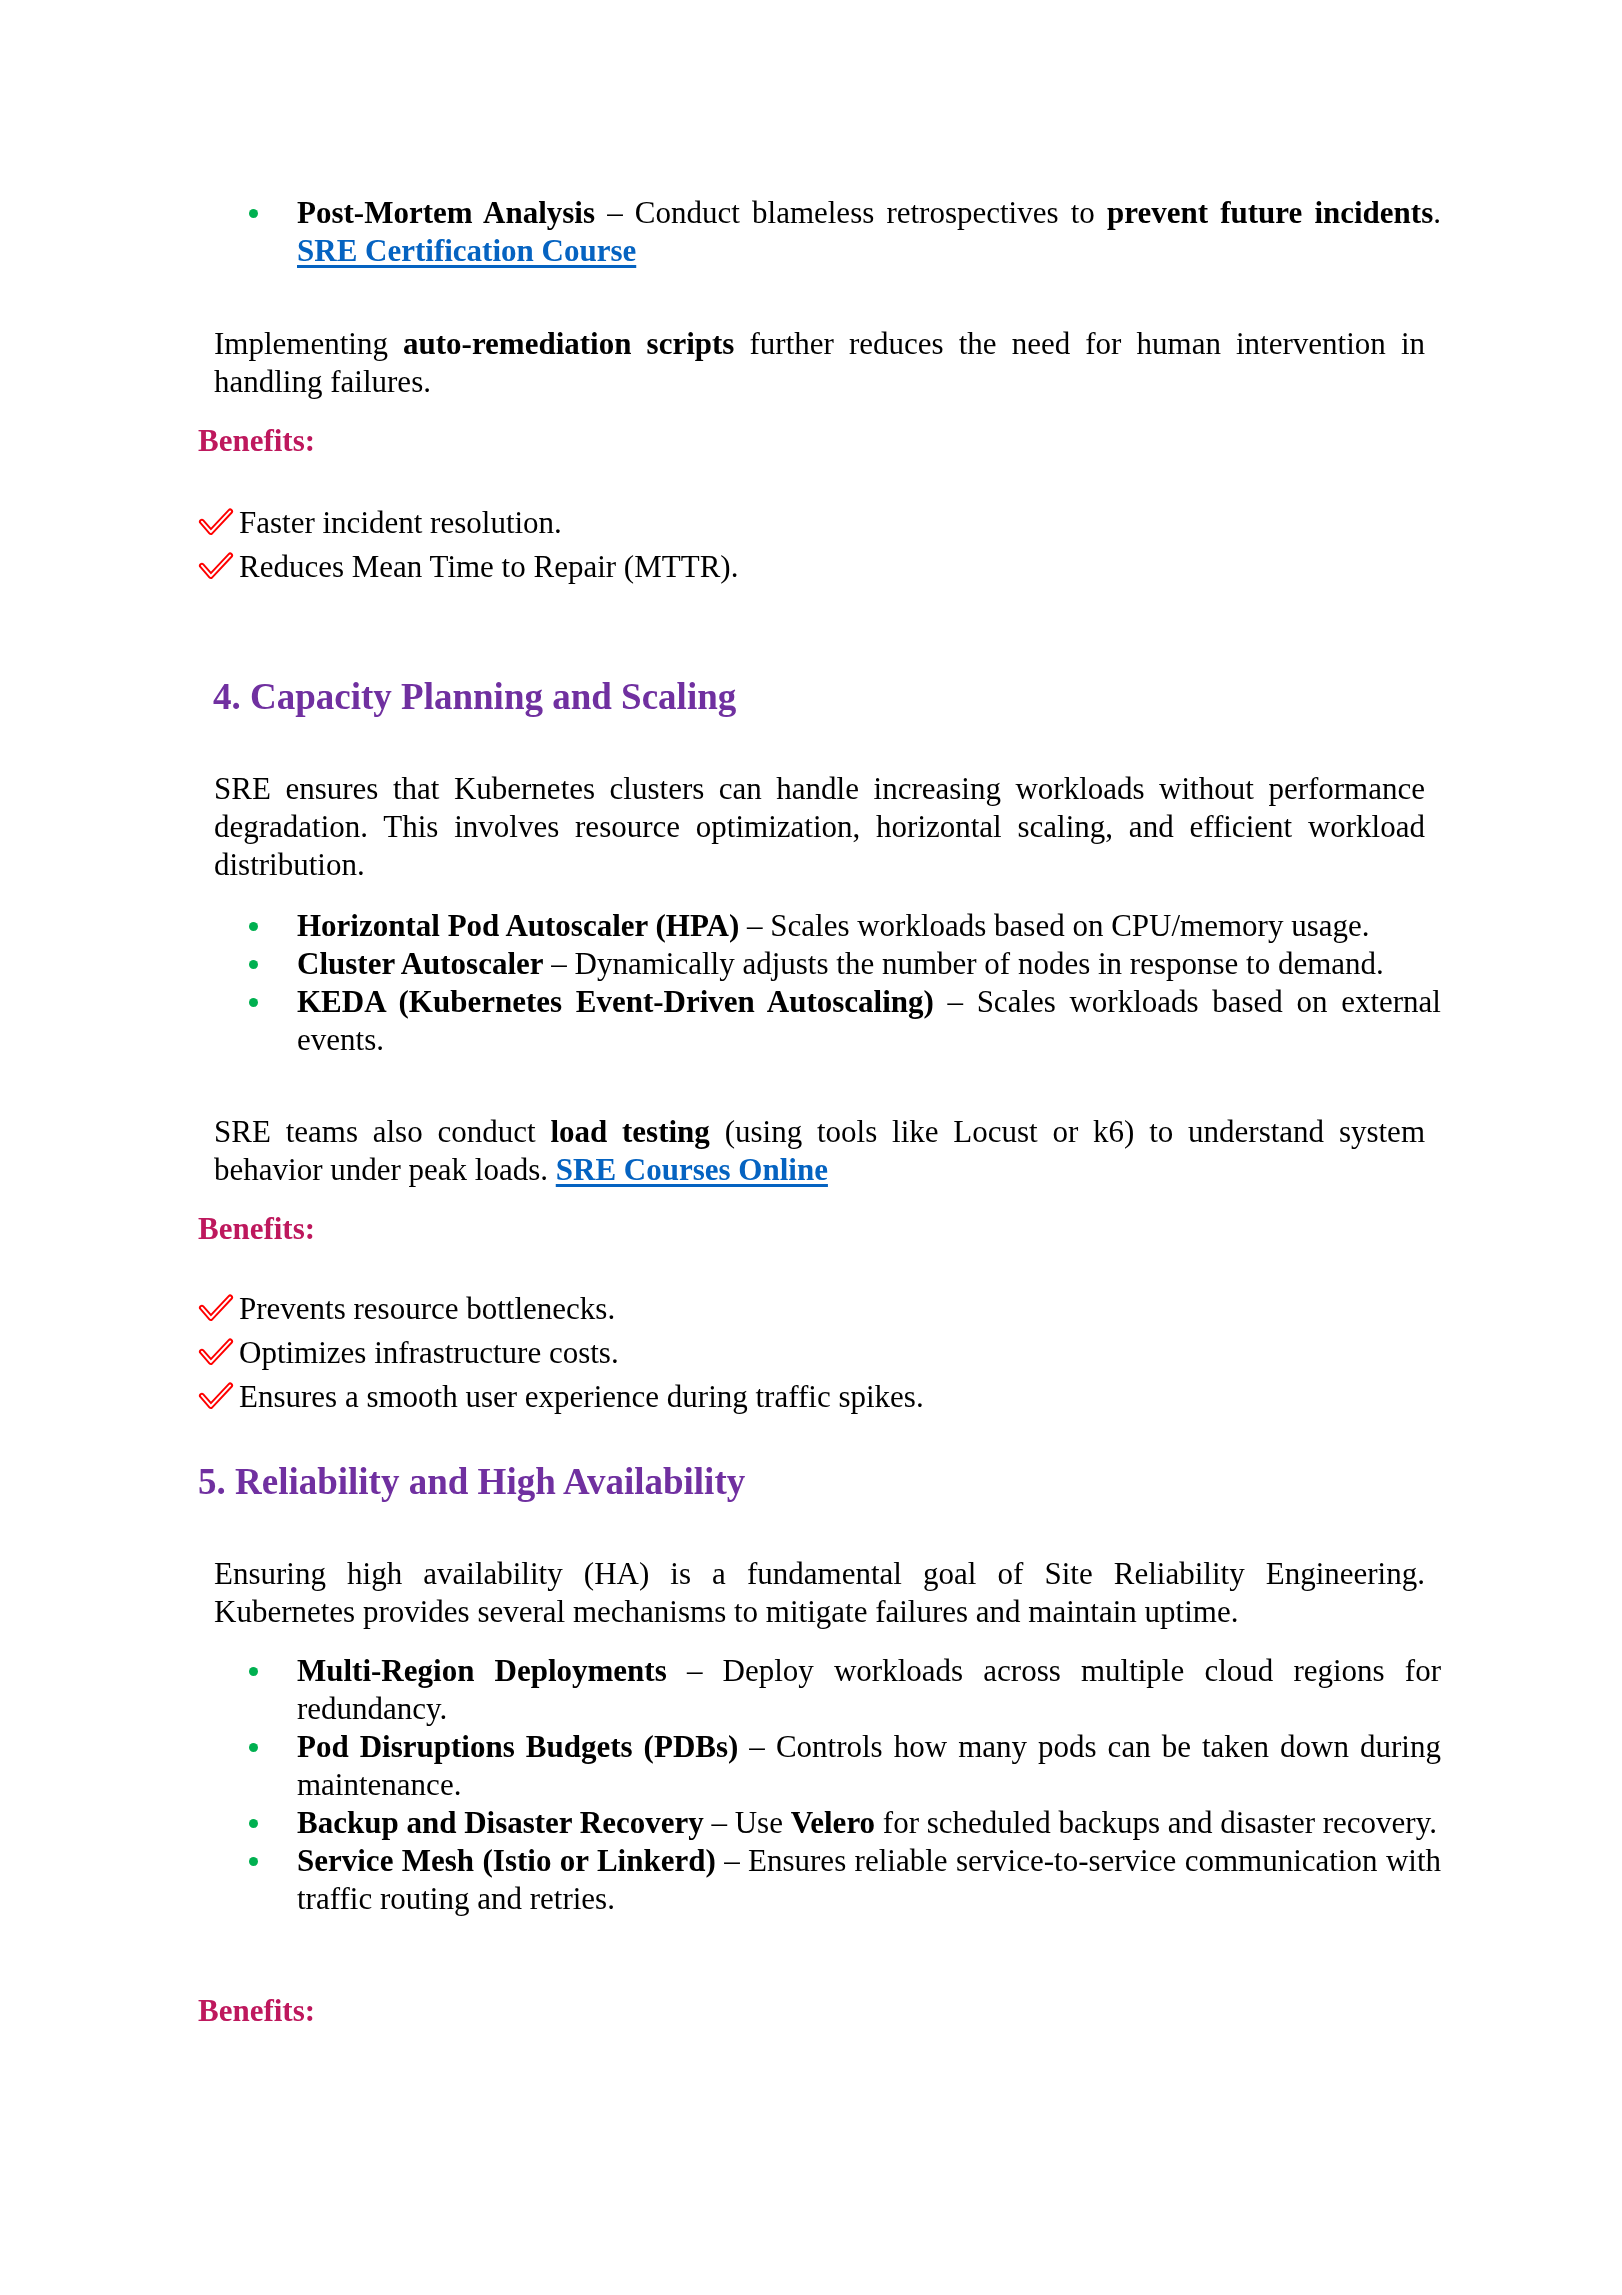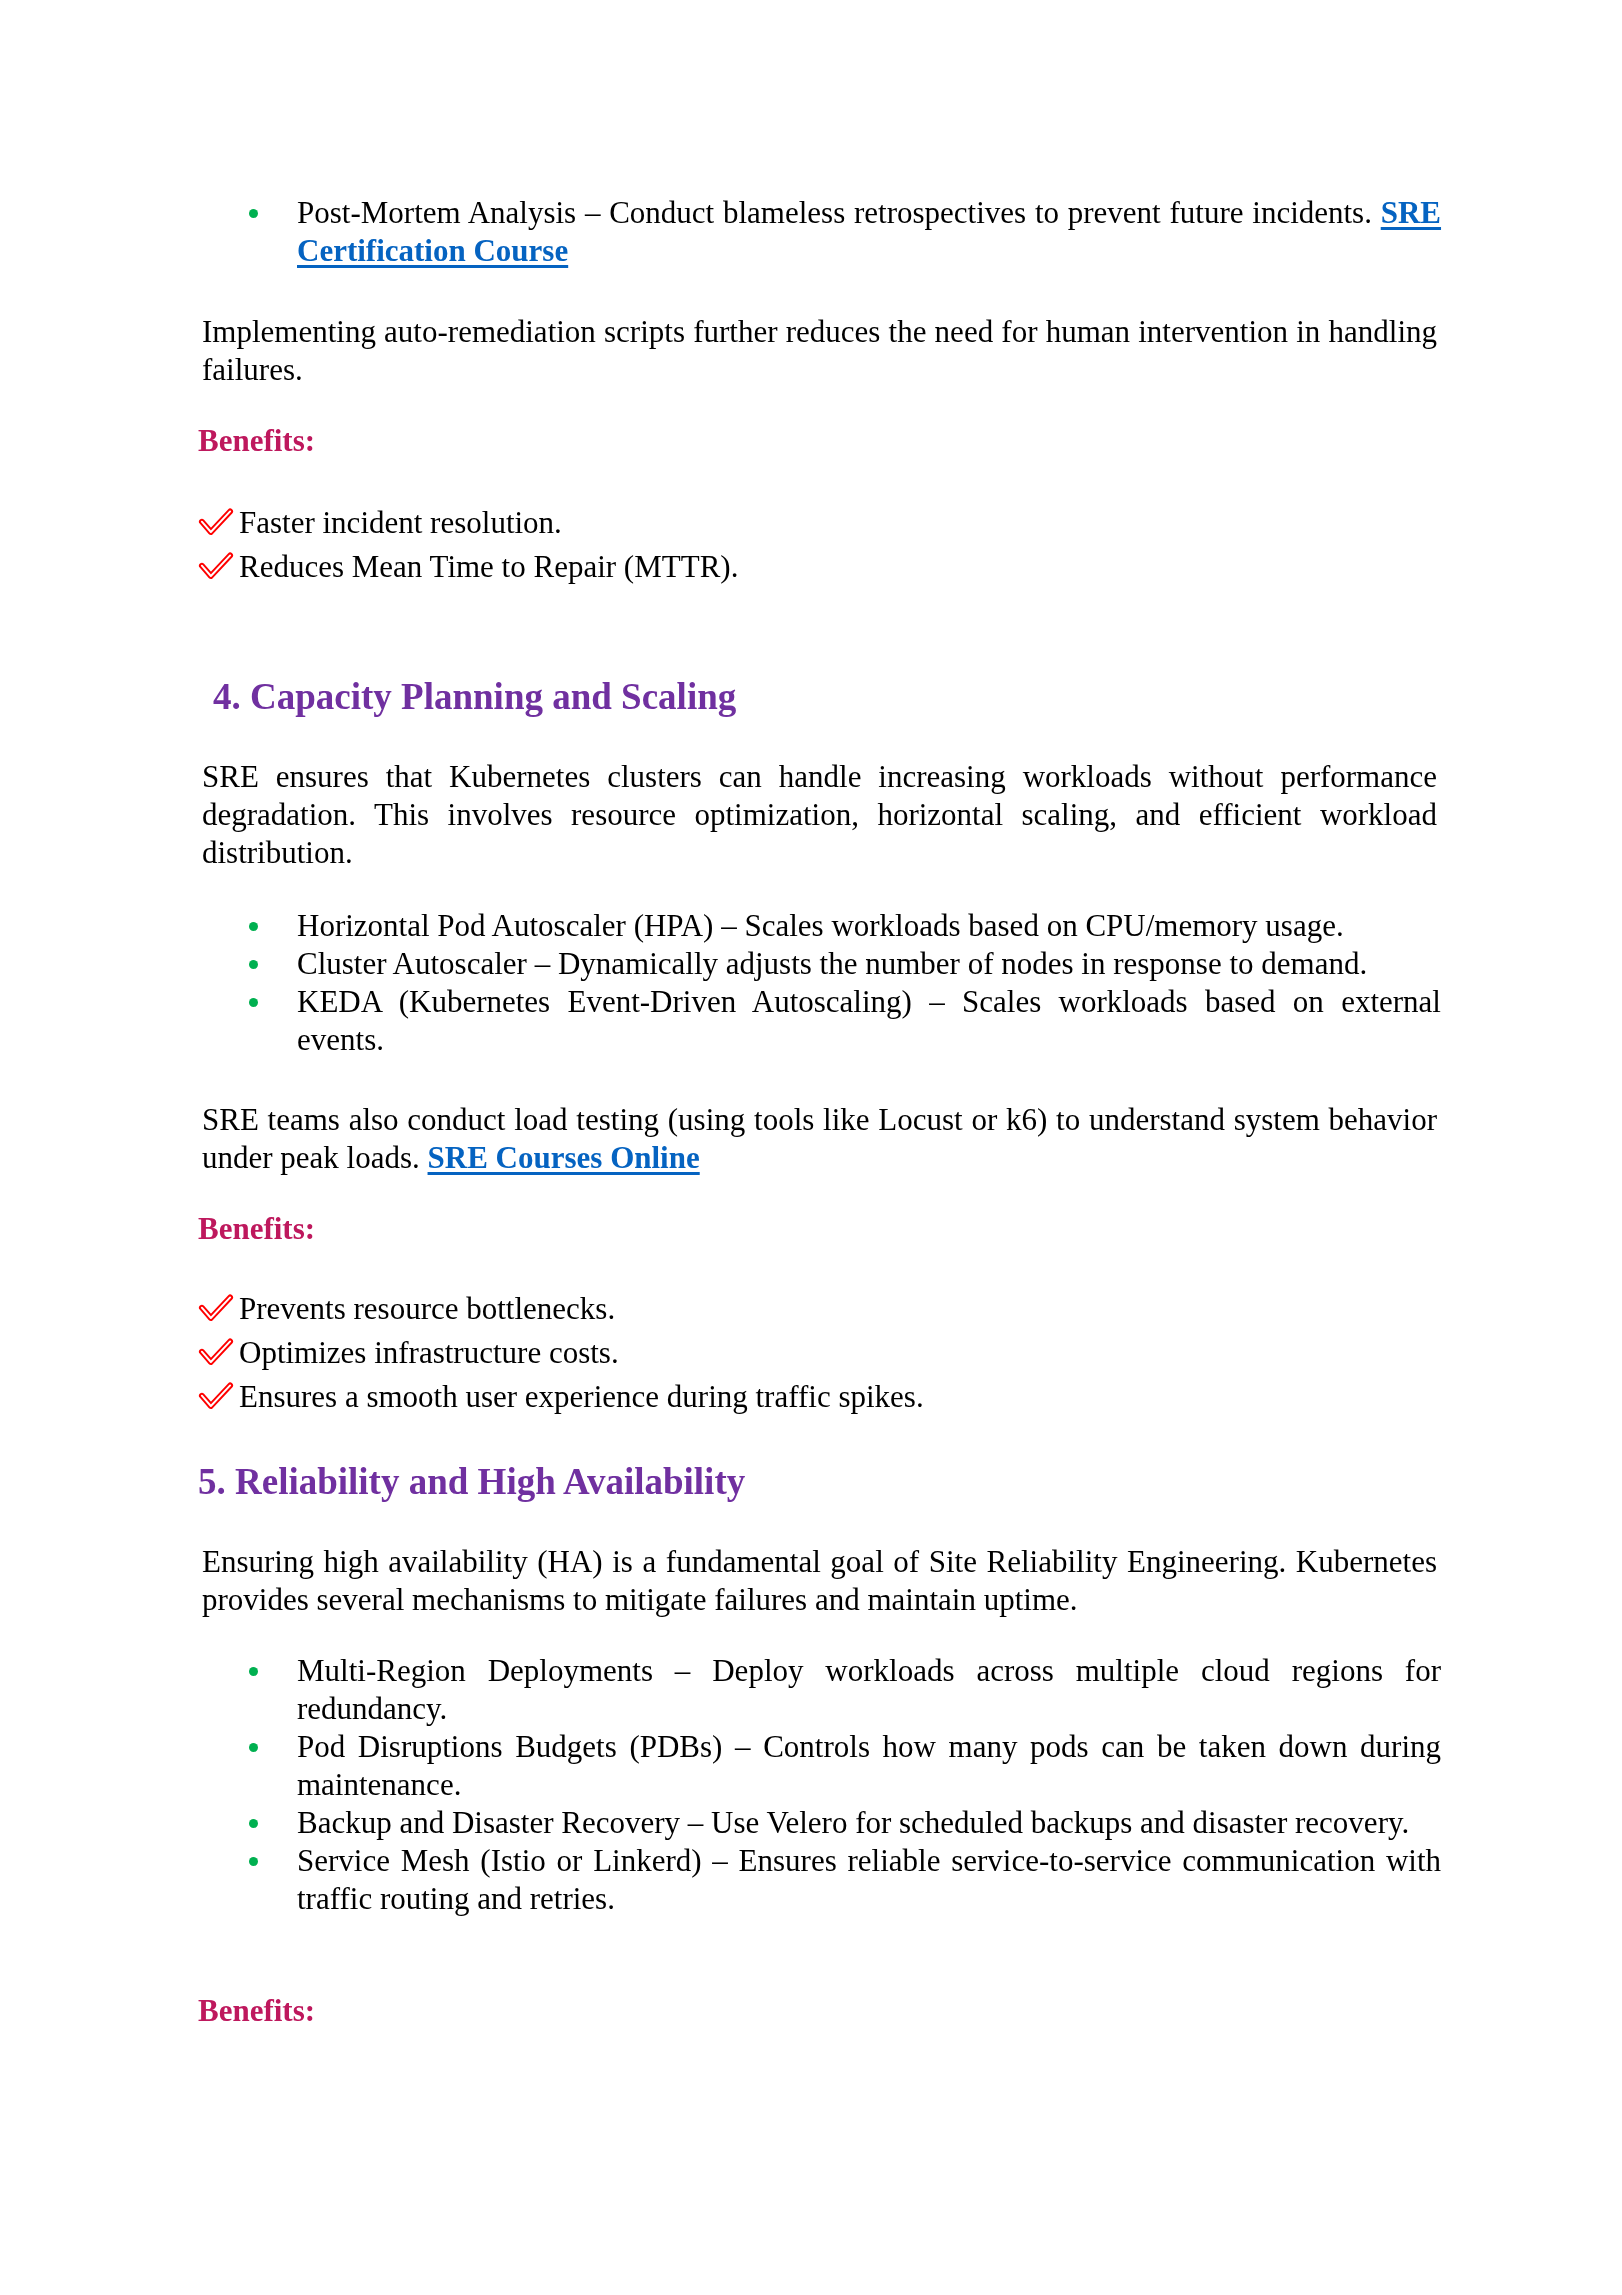--- a/index.html
+++ b/index.html
@@ -2,22 +2,22 @@
 <html style="font-size:10px"><head>
 <meta charset="utf-8">
 <style>
   html, body { margin: 0; padding: 0; background: #ffffff; }
   body { width: 1623px; height: 2295px; position: relative; overflow: hidden; }
   .page {
     position: absolute; left: 198px; top: 0; width: 1243px;
     font-family: "Liberation Serif", serif; color: #000; font-size: 31px; line-height: 38px;
   }
   .blk { position: absolute; left: 0; width: 1243px; }
-  p { margin: 4px; text-align: justify; }
-  b, strong { font-weight: normal; }
+  p { margin: 16px; text-align: justify; }
+  b, strong { font-weight: bold; }
   .link { color: #0563c1; font-weight: bold; text-decoration: underline; text-decoration-thickness: 2.5px; text-underline-offset: 3.8px; cursor: pointer; }
   .benefits-title { color: #be185d; font-weight: bold; }
   .section-heading { color: #7030a0; font-weight: bold; font-size: 37px; line-height: 44px; margin: 0; }
   ul.bullets { list-style: none; margin: 0; padding: 0; }
   ul.bullets li { position: relative; padding-left: 99px; text-align: justify; }
   ul.bullets li .dot {
     position: absolute; left: 51px; top: 15px; width: 9px; height: 9px; border-radius: 50%; background: #00b050;
   }
   .checks { margin: 0; padding: 0; list-style: none; }
   .checks li { display: flex; align-items: center; height: 44px; }

